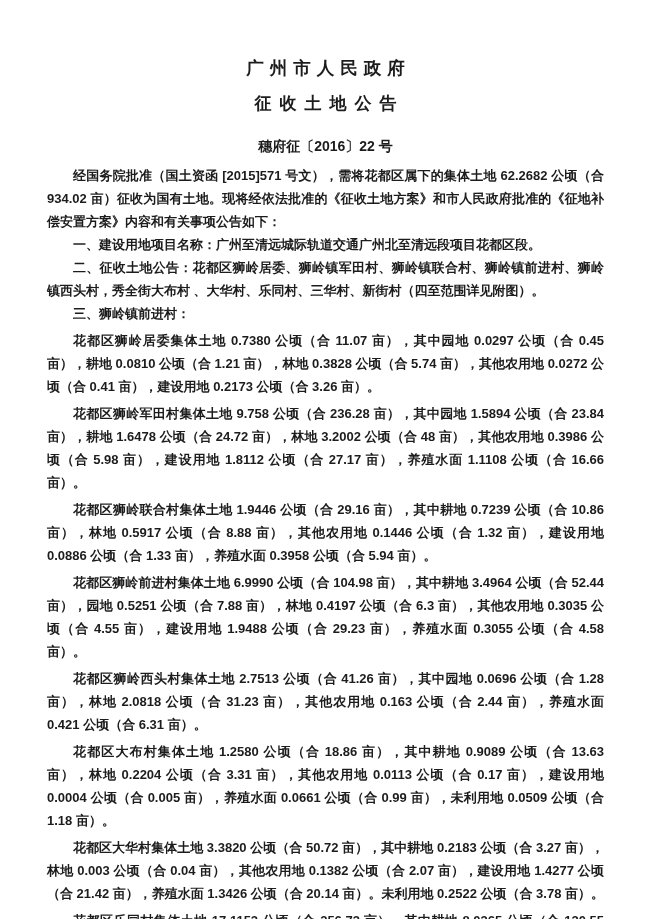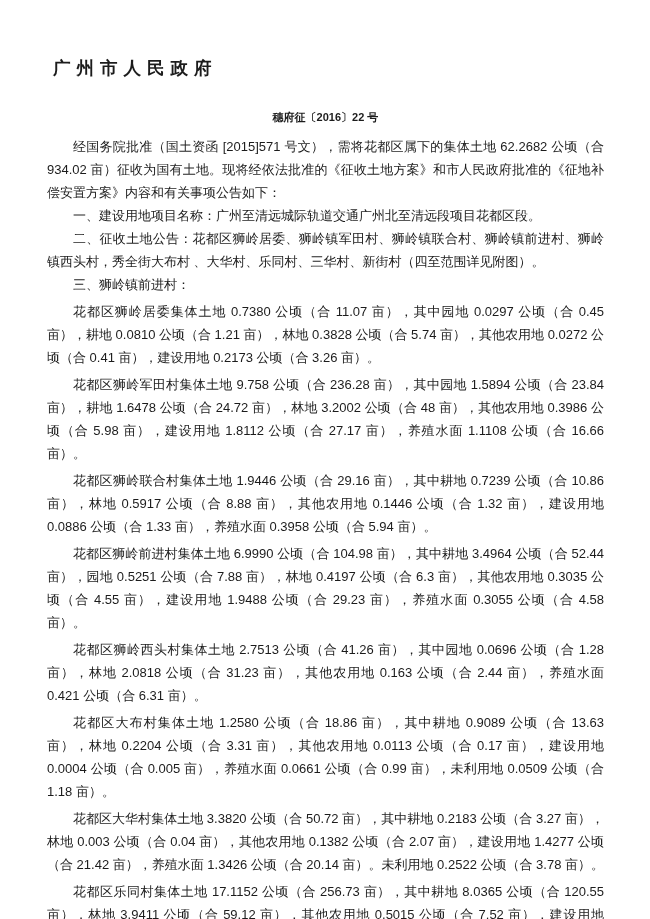--- a/index.html
+++ b/index.html
@@ -11,62 +11,64 @@
     color: #1c1c1c;
     overflow: hidden;
   }
   .page {
     width: 650px;
     height: 919px;
     background: #ffffff;
     padding: 56px 46px 0 47px;
   }
   .doc-title {
+    text-align: center;
     font-size: 17.5px;
     font-weight: bold;
     letter-spacing: 6px;
     line-height: 24px;
     padding-left: 6px; 
   }
   .doc-subtitle {
     text-align: center;
     font-size: 17px;
     font-weight: bold;
     letter-spacing: 8px;
     line-height: 24px;
     margin-top: 12px;
     padding-left: 8px;
   }
   .doc-number {
     text-align: center;
-    font-size: 11px;
+    font-size: 14px;
     font-weight: bold;
     line-height: 18px;
-    margin-top: 28px;
+    margin-top: 21px;
   }
   .doc-body {
     margin-top: 9px;
     font-size: 13px;
     line-height: 23px;
     text-align: justify;
   }
   .doc-body p {
     text-indent: 2em;
-    font-weight: 400;
+    font-weight: 700;
   }
   .doc-body p.land {
     margin-top: 4px;
   }
 </style>
 </head>
 <body>
 
 <div class="page">
   <div class="doc-title">广州市人民政府</div>
 
+  <div class="doc-subtitle">征收土地公告</div>
 
   <div class="doc-number">穗府征〔2016〕22 号</div>
 
   <div class="doc-body">
     <p>经国务院批准（国土资函 [2015]571 号文），需将花都区属下的集体土地 62.2682 公顷（合 934.02 亩）征收为国有土地。现将经依法批准的《征收土地方案》和市人民政府批准的《征地补偿安置方案》内容和有关事项公告如下：</p>
     <p>一、建设用地项目名称：广州至清远城际轨道交通广州北至清远段项目花都区段。</p>
     <p>二、征收土地公告：花都区狮岭居委、狮岭镇军田村、狮岭镇联合村、狮岭镇前进村、狮岭镇西头村，秀全街大布村 、大华村、乐同村、三华村、新街村（四至范围详见附图）。</p>
     <p>三、狮岭镇前进村：</p>
     <p class="land">花都区狮岭居委集体土地 0.7380 公顷（合 11.07 亩），其中园地 0.0297 公顷（合 0.45 亩），耕地 0.0810 公顷（合 1.21 亩），林地 0.3828 公顷（合 5.74 亩），其他农用地 0.0272 公顷（合 0.41 亩），建设用地 0.2173 公顷（合 3.26 亩）。</p>
     <p class="land">花都区狮岭军田村集体土地 9.758 公顷（合 236.28 亩），其中园地 1.5894 公顷（合 23.84 亩），耕地 1.6478 公顷（合 24.72 亩），林地 3.2002 公顷（合 48 亩），其他农用地 0.3986 公顷（合 5.98 亩），建设用地 1.8112 公顷（合 27.17 亩），养殖水面 1.1108 公顷（合 16.66 亩）。</p>

